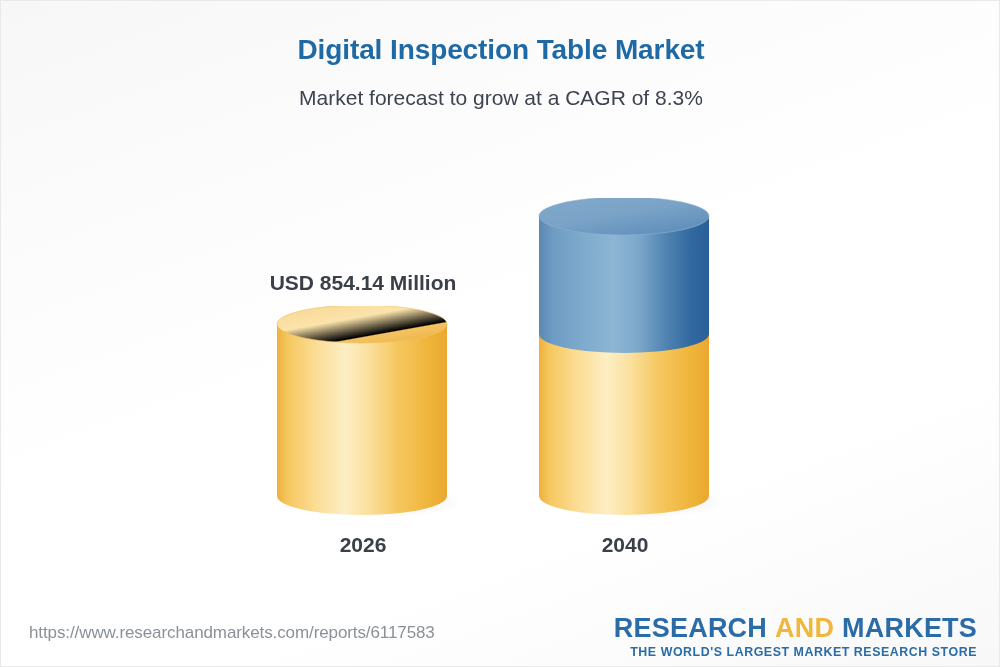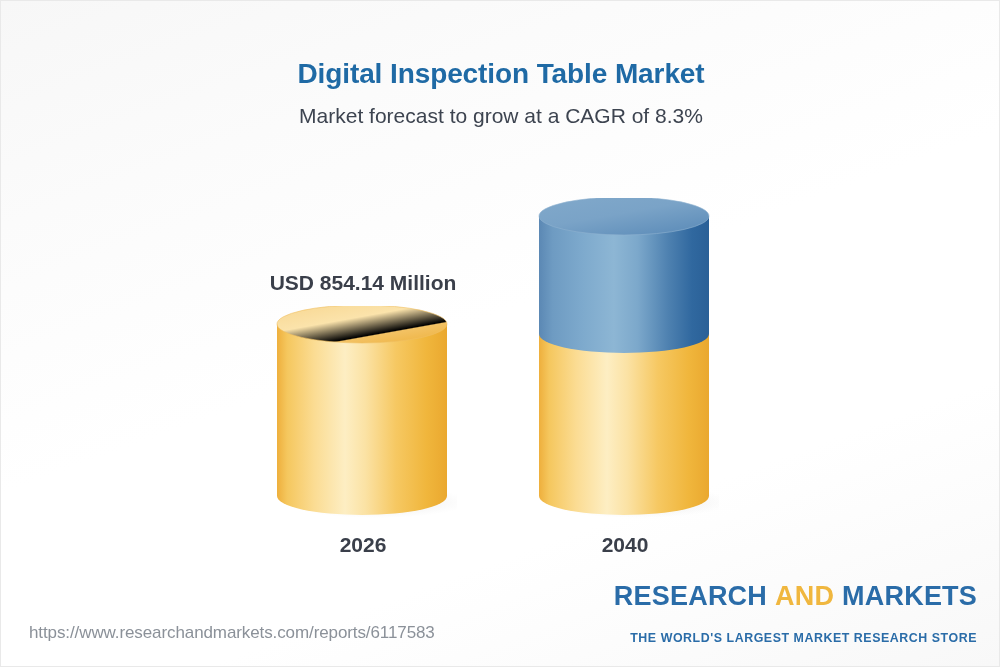--- a/index.html
+++ b/index.html
@@ -25,31 +25,31 @@
     overflow: hidden;
   }
 
   
   #header {
     position: absolute;
     top: 0;
     left: 0;
     width: 1000px;
     text-align: center;
-    padding-top: 56px;
+    padding-top: 32px;
   }
   #chart-title {
     font-size: 28px;
     font-weight: bold;
     color: #1f6aa5;
     letter-spacing: -0.1px;
     line-height: 34px;
   }
   #chart-subtitle {
-    margin-top: 11px;
+    margin-top: 17px;
     font-size: 21px;
     font-weight: normal;
     color: #3d4450;
     line-height: 27px;
   }
 
   
   #plot {
     position: absolute;
     left: 0;
@@ -94,39 +94,39 @@
     left: 28px;
     bottom: 23px;
     font-size: 17px;
     color: #8b9199;
     letter-spacing: -0.1px;
   }
 
   #logo {
     position: absolute;
     right: 22px;
-    bottom: 20px;
+    bottom: 6px;
     text-align: right;
   }
   #logo-main {
     font-size: 27px;
     font-weight: bold;
     letter-spacing: 0.2px;
     line-height: 29px;
     white-space: nowrap;
   }
   .logo-blue { color: #2a6ca8; }
   .logo-gold { color: #f0b73f; }
   #logo-tagline {
     font-size: 12.4px;
     font-weight: bold;
     color: #2a6ca8;
     letter-spacing: 0.55px;
     line-height: 15px;
-    margin-top: 20px;
+    margin-top: 2px;
     white-space: nowrap;
   }
 </style>
 </head>
 <body>
 
 <div id="card">
 
   <div id="header">
     <div id="chart-title">Digital Inspection Table Market</div>

